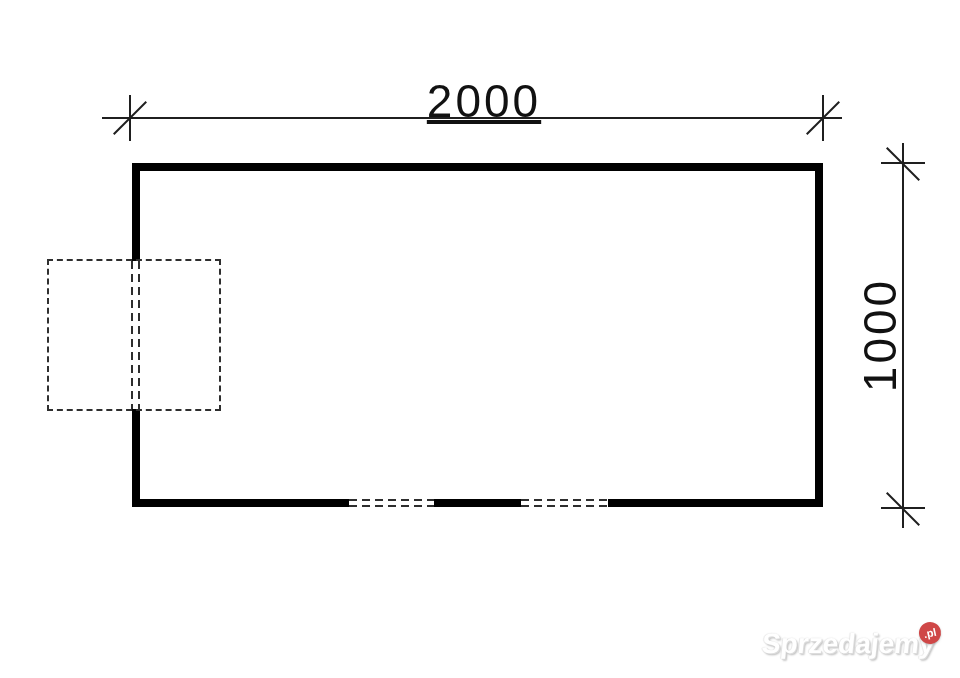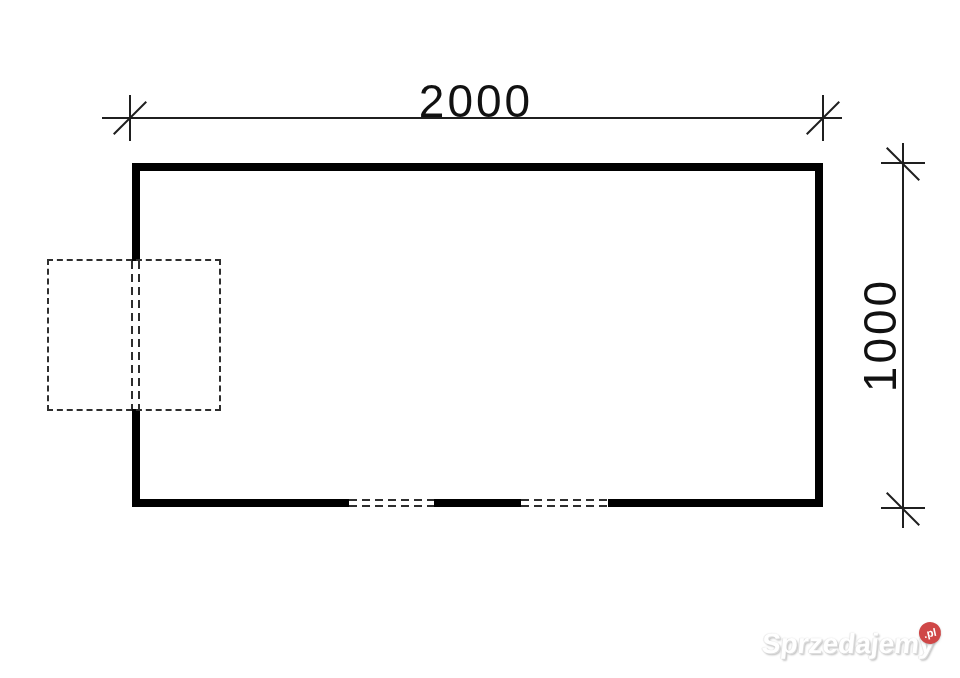--- a/index.html
+++ b/index.html
@@ -69,21 +69,21 @@
 </head>
 <body>
 
 <div class="canvas">
 
   <div class="dim-line-h" style="left:102px; top:117px; width:740px;"></div>
   <div class="tick-bar-v" style="left:129px; top:95px;"></div>
   <div class="tick-slash-fwd" style="left:129px; top:95px;"></div>
   <div class="tick-bar-v" style="left:822px; top:95px;"></div>
   <div class="tick-slash-fwd" style="left:822px; top:95px;"></div>
-  <div class="dim-label" style="left:386px; top:79px; width:180px;">2000</div>
+  <div class="dim-label" style="left:394px; top:79px; width:180px;text-decoration:underline;">2000</div>
 
   <div class="dim-line-v" style="left:902px; top:143px; height:385px;"></div>
   <div class="tick-bar-h" style="left:881px; top:162px;"></div>
   <div class="tick-slash-back" style="left:902px; top:141px;"></div>
   <div class="tick-bar-h" style="left:881px; top:507px;"></div>
   <div class="tick-slash-back" style="left:902px; top:486px;"></div>
   <div class="dim-label dim-label-v" style="left:798px; top:313px; width:164px;">1000</div>
 
   <div class="wall" style="left:132px; top:163px; width:691px; height:8px;"></div>
   <div class="wall" style="left:815px; top:163px; width:8px; height:344px;"></div>

